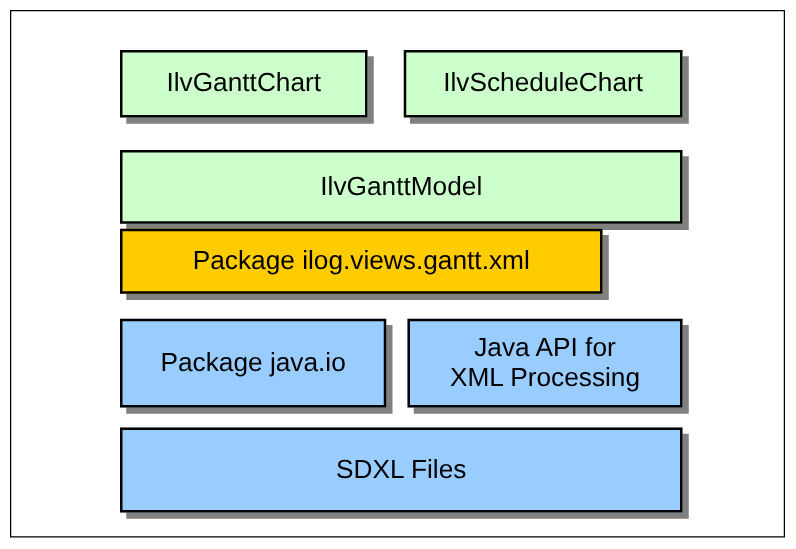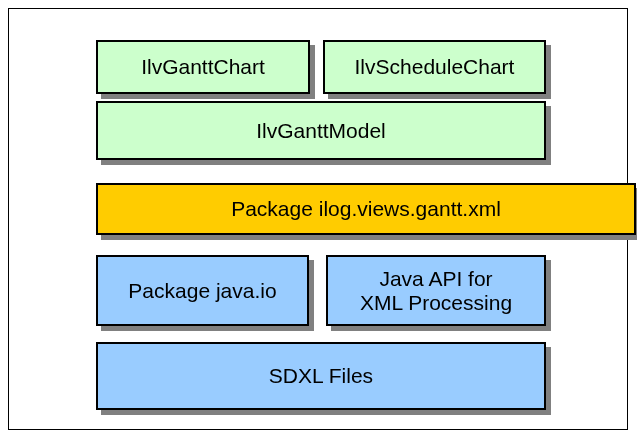--- a/index.html
+++ b/index.html
@@ -69,39 +69,39 @@
   .fill-green .face { background: #ccffcc; }
   .fill-gold  .face { background: #ffcc00; }
   .fill-blue  .face { background: #99ccff; }
 </style>
 </head>
 <body>
 
 <div id="canvas">
   <div id="frame">
     <div id="nodes">
-        <div class="node fill-green" style="left: 87px; top: 31px; width: 214px; height: 54px;">
+        <div class="node fill-green" style="left: 87px; top: 31px; width: 198px; height: 54px;">
           <div class="shadow"></div>
           <div class="face">
             <span class="label">IlvGanttChart</span>
           </div>
         </div>
         <div class="node fill-green" style="left: 314px; top: 31px; width: 223px; height: 54px; text-decoration: underline;">
           <div class="shadow"></div>
           <div class="face">
             <span class="label">IlvScheduleChart</span>
           </div>
         </div>
-        <div class="node fill-green" style="left: 87px; top: 92px; width: 450px; height: 59px;">
+        <div class="node fill-green" style="left: 87px; top: 111px; width: 450px; height: 59px;">
           <div class="shadow"></div>
           <div class="face">
             <span class="label">IlvGanttModel</span>
           </div>
         </div>
-        <div class="node fill-gold" style="left: 87px; top: 174px; width: 540px; height: 52px;">
+        <div class="node fill-gold" style="left: 87px; top: 174px; width: 386px; height: 52px;">
           <div class="shadow"></div>
           <div class="face">
             <span class="label">Package ilog.views.gantt.xml</span>
           </div>
         </div>
         <div class="node fill-blue" style="left: 87px; top: 246px; width: 213px; height: 71px; text-decoration: underline;">
           <div class="shadow"></div>
           <div class="face">
             <span class="label">Package java.io</span>
           </div>

